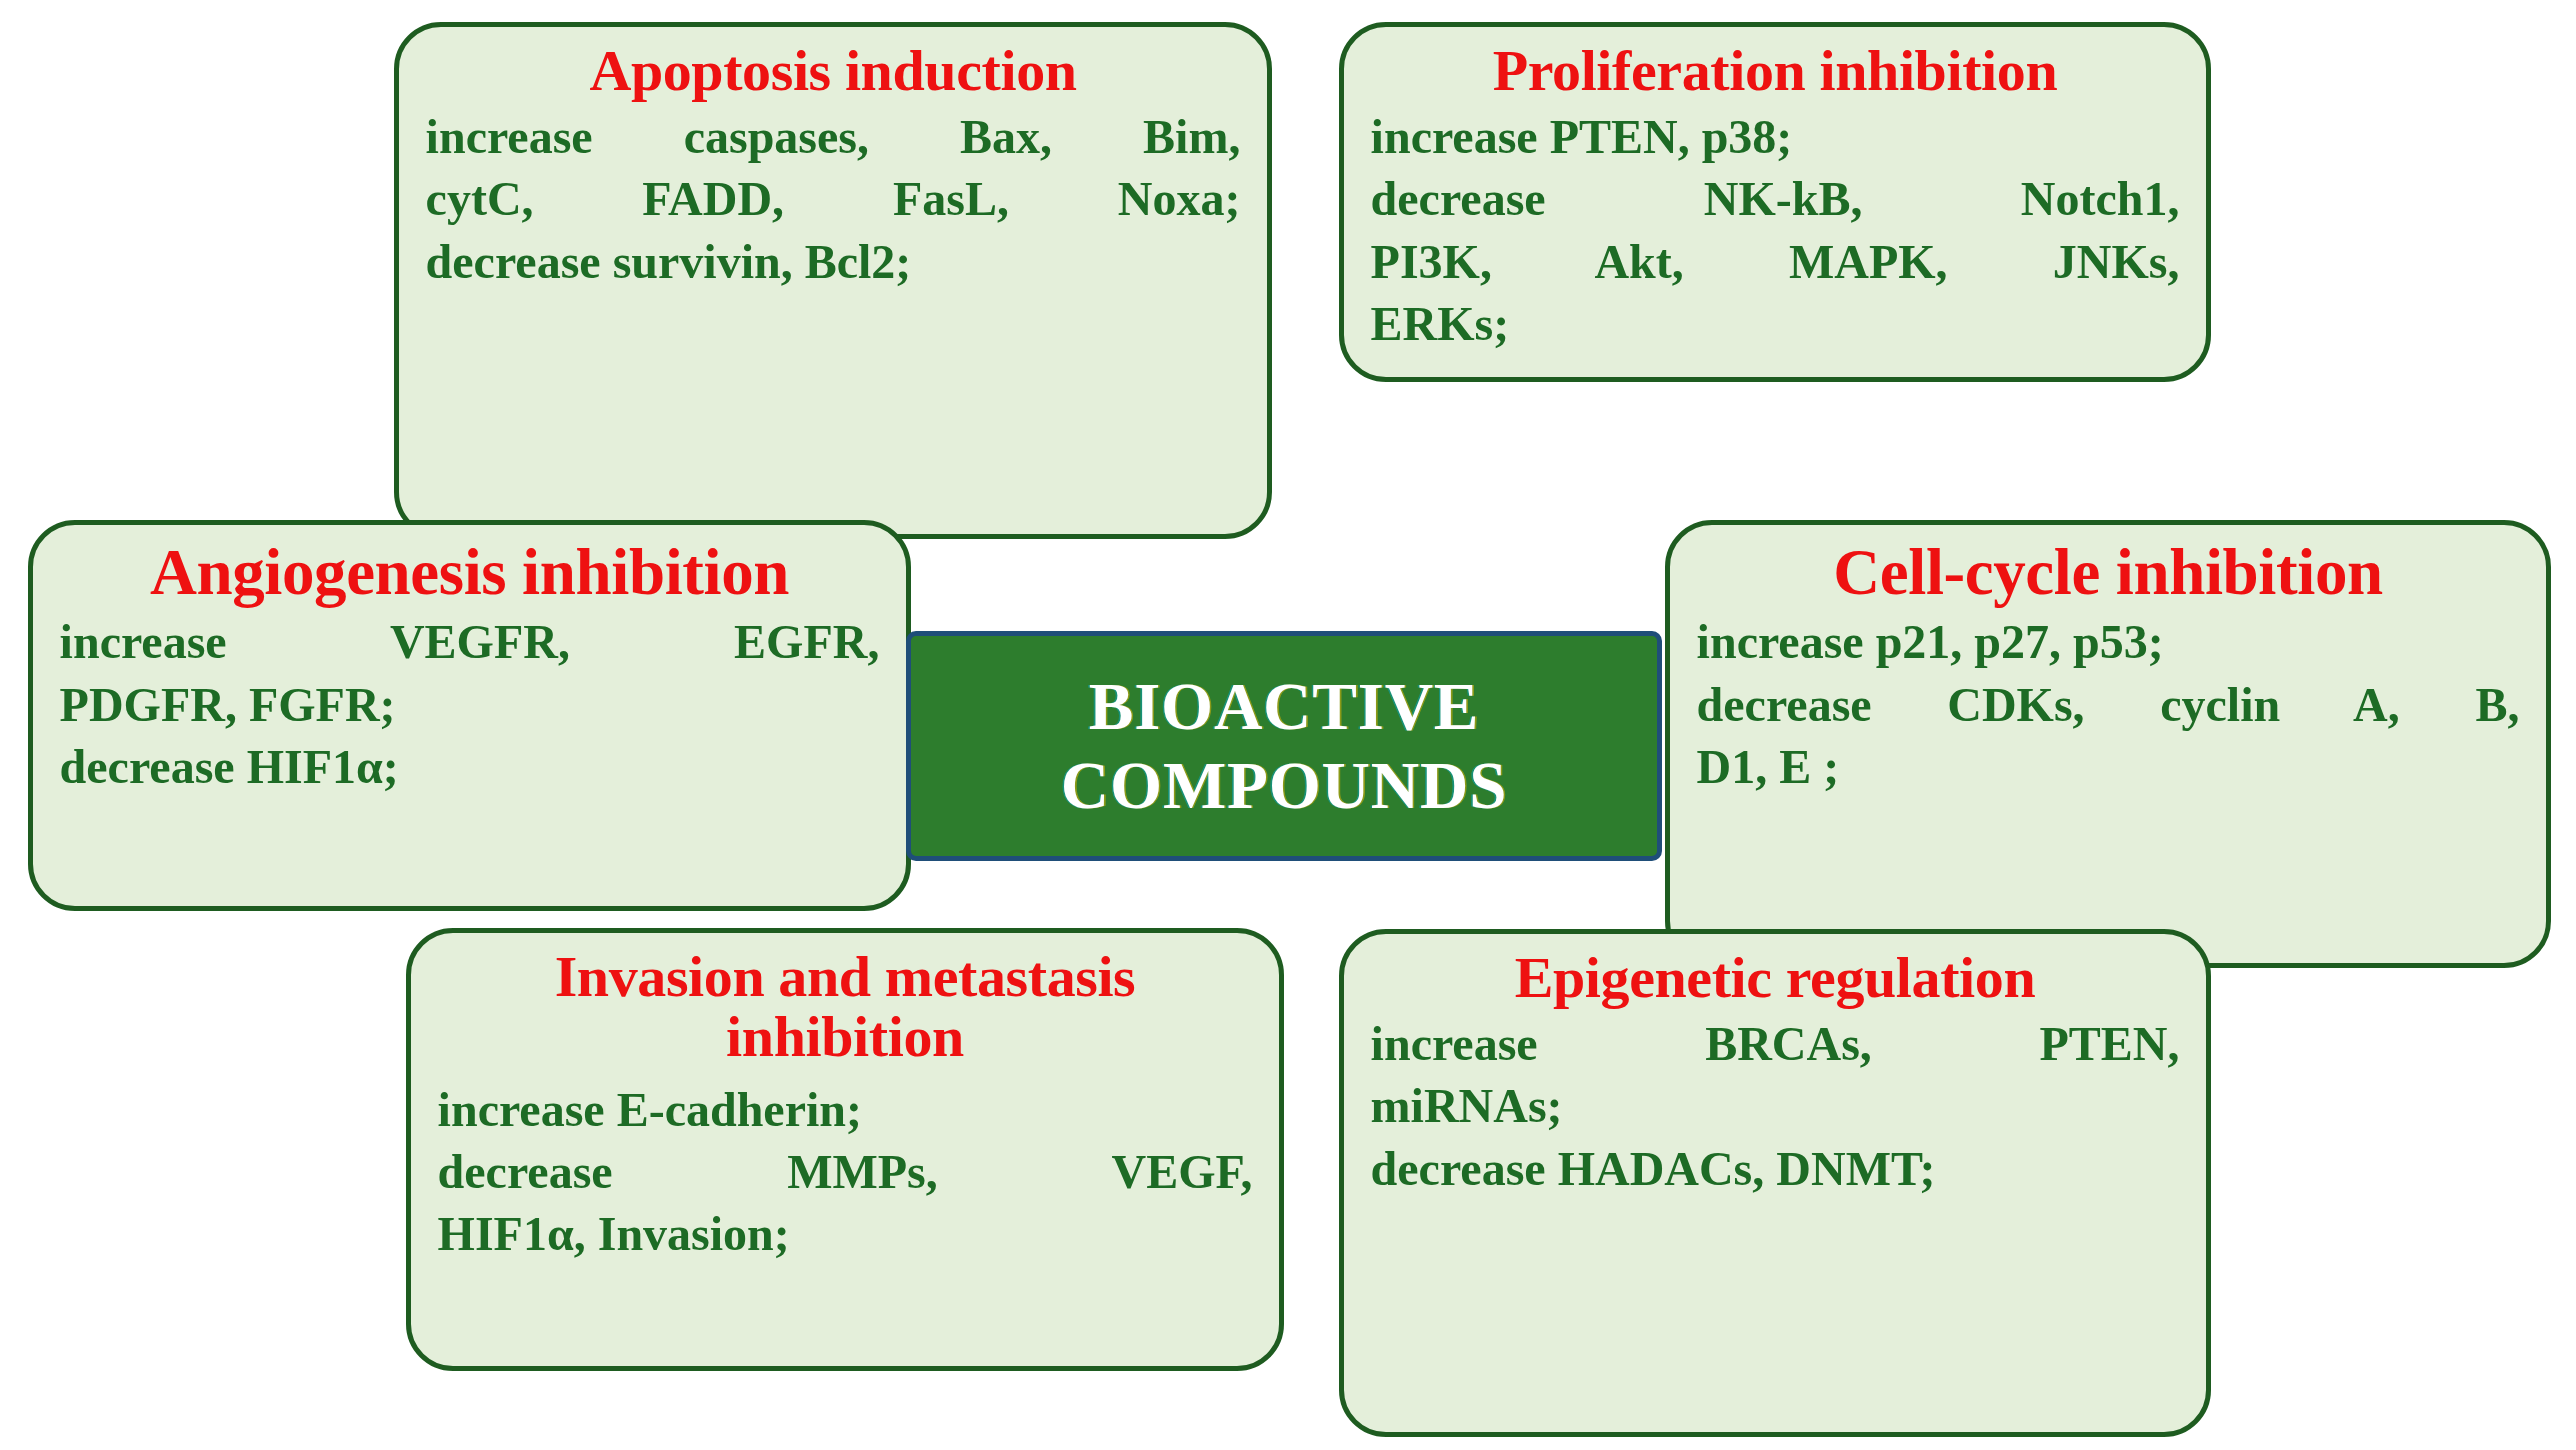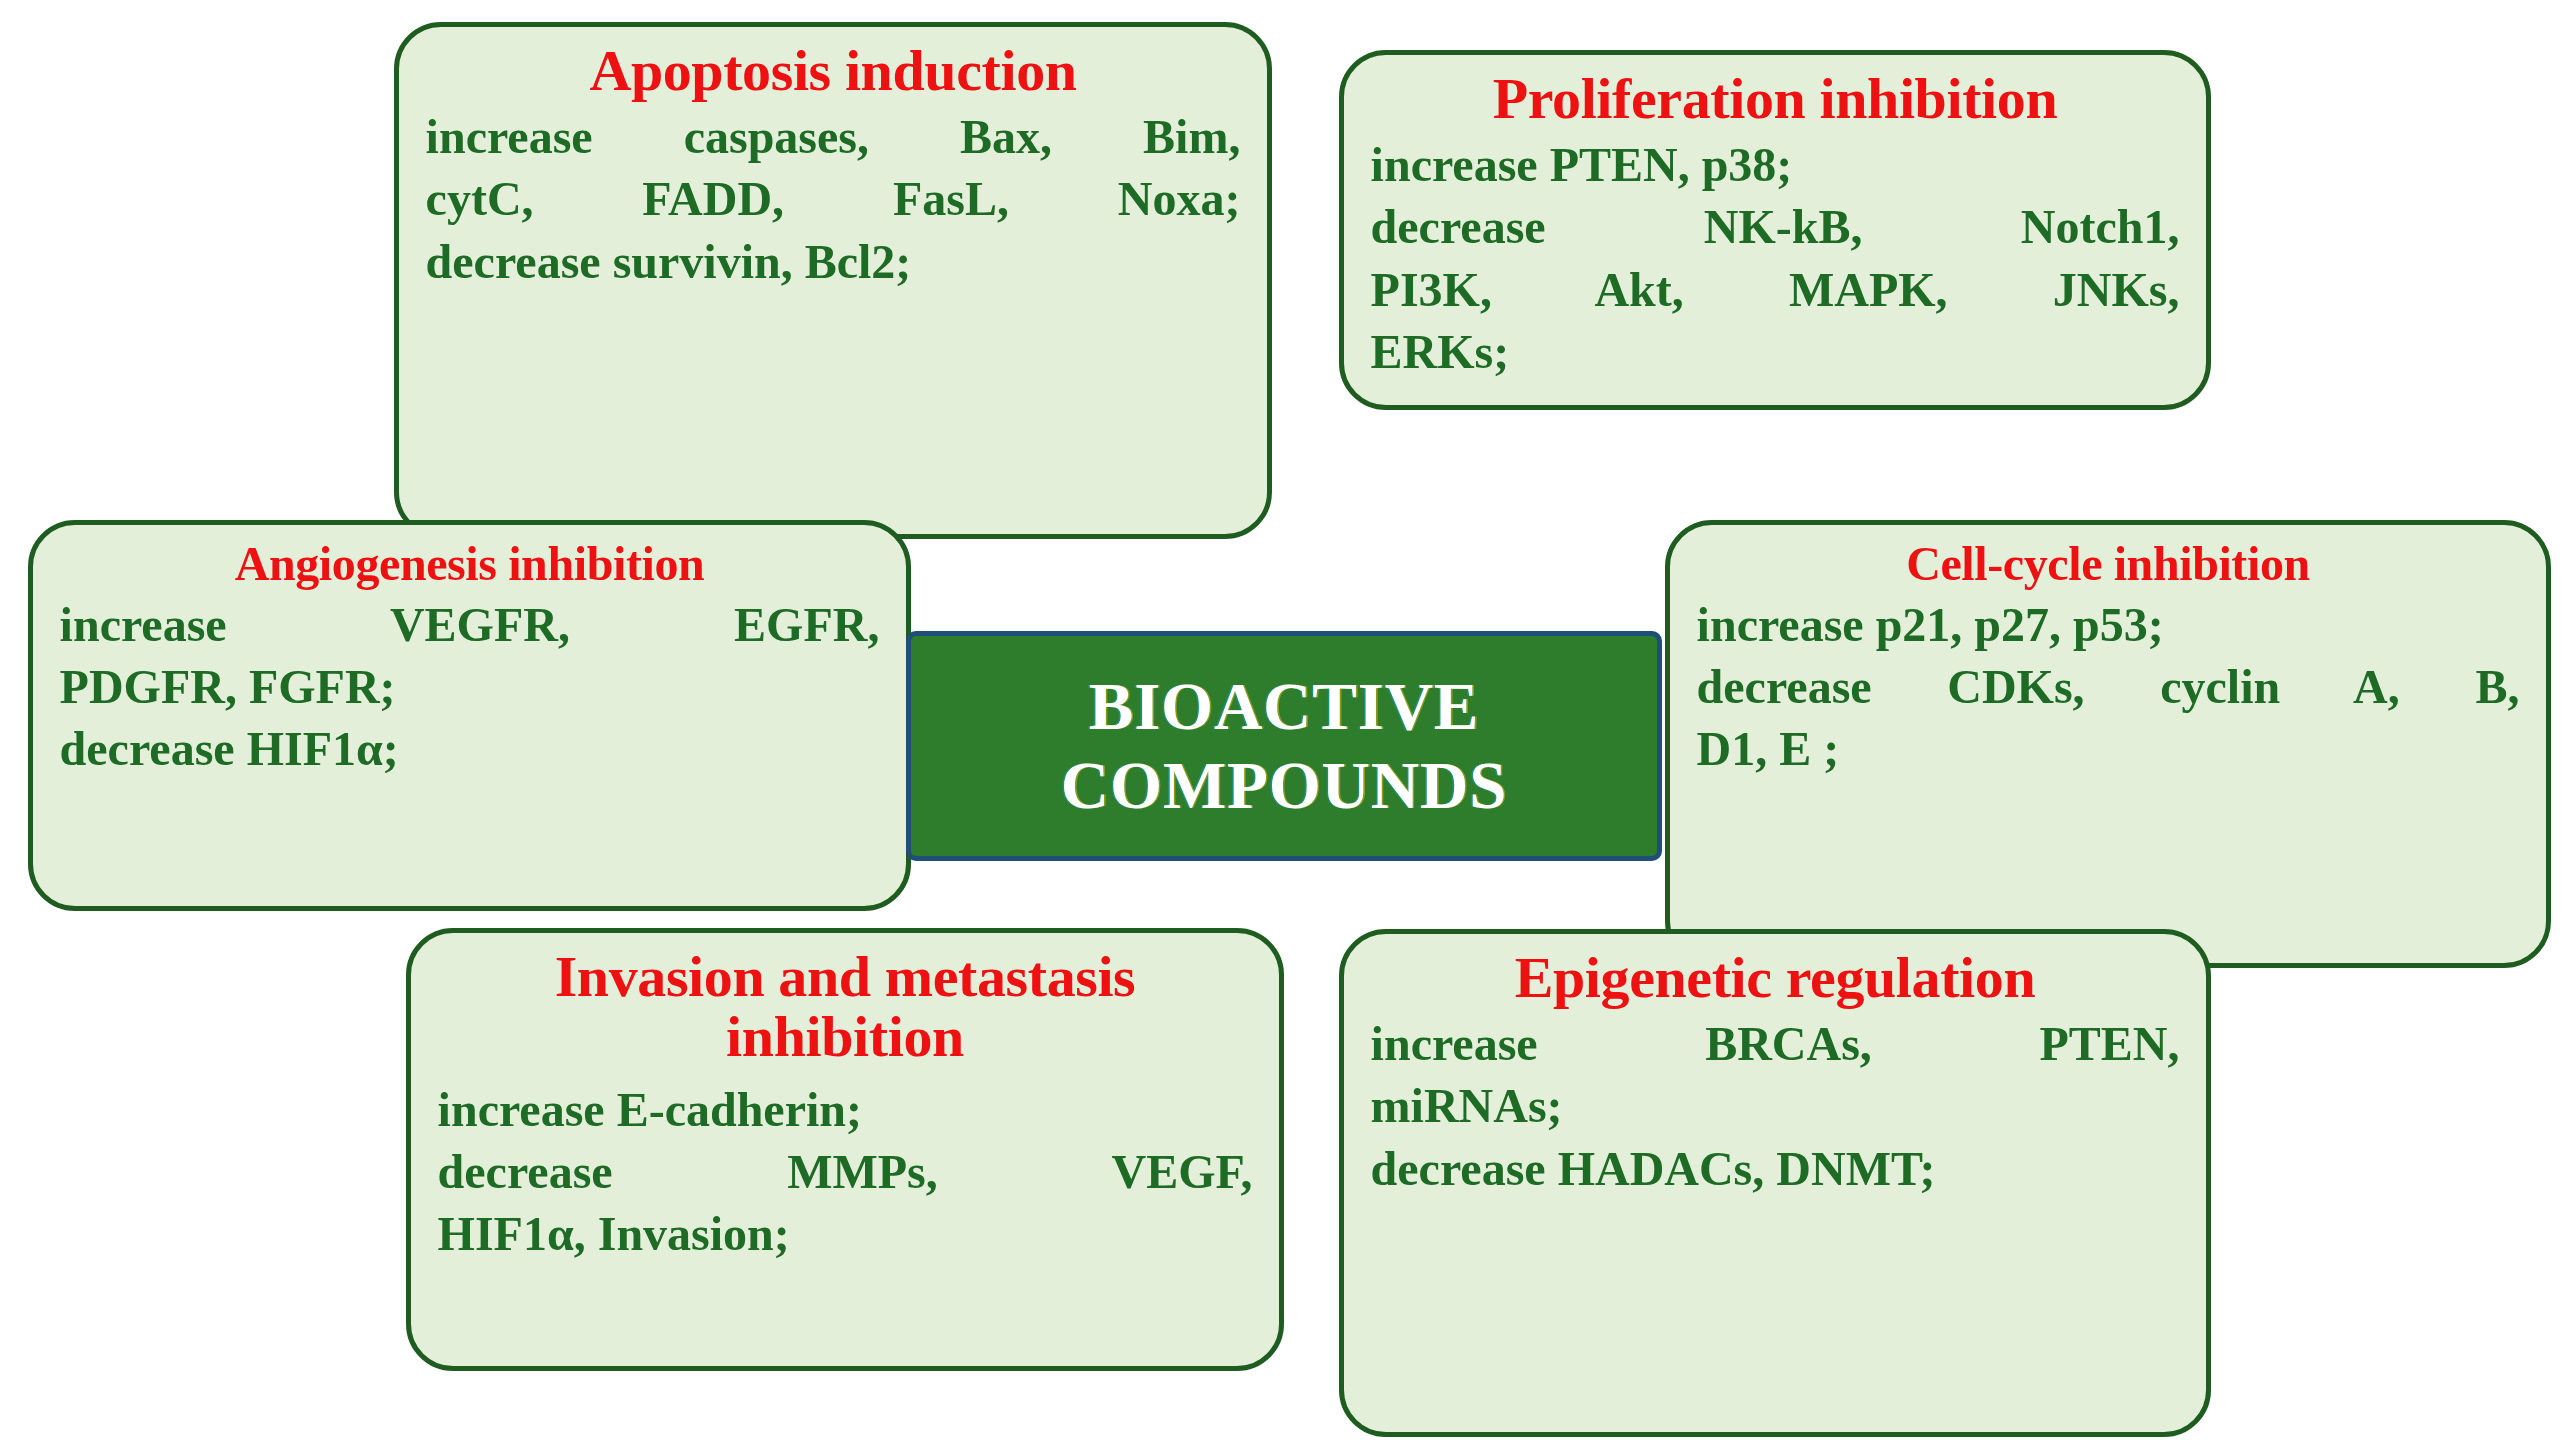--- a/index.html
+++ b/index.html
@@ -81,30 +81,30 @@
     font-weight: bold;
     font-size: 67px;
     line-height: 1.18;
     letter-spacing: 0.8px;
     white-space: pre-line;
     text-shadow: 1.6px 0 0 rgba(255,190,0,0.45), -1.6px 0 0 rgba(0,170,210,0.45);
   }
 
   
   #card-apoptosis     { left: 394px;  top: 22px;   width: 878px; height: 517px; }
-  #card-proliferation { left: 1339px; top: 22px;   width: 872px; height: 360px; margin-top: 28px; }
+  #card-proliferation { left: 1339px; top: 22px;   width: 872px; height: 360px; }
   #card-angiogenesis  { left: 28px;   top: 520px;  width: 883px; height: 391px; }
   #card-cellcycle     { left: 1665px; top: 520px;  width: 886px; height: 448px; }
   #card-invasion      { left: 406px;  top: 928px; width: 878px; height: 443px; }
   #card-epigenetic    { left: 1339px; top: 929px; width: 872px; height: 508px; }
   #hub-bioactive      { left: 906px; top: 631px;  width: 756px;  height: 230px; }
 
   
   #card-angiogenesis .card-title,
-  #card-cellcycle .card-title { font-size: 48px; }
+  #card-cellcycle .card-title { font-size: 65px; }
   #card-invasion .card-title  { margin-bottom: 11px; }
 </style>
 </head>
 <body>
 
 <div id="canvas">
 
   <div class="card" id="card-apoptosis">
     <div class="card-title">Apoptosis induction</div>
     <div class="card-body">

